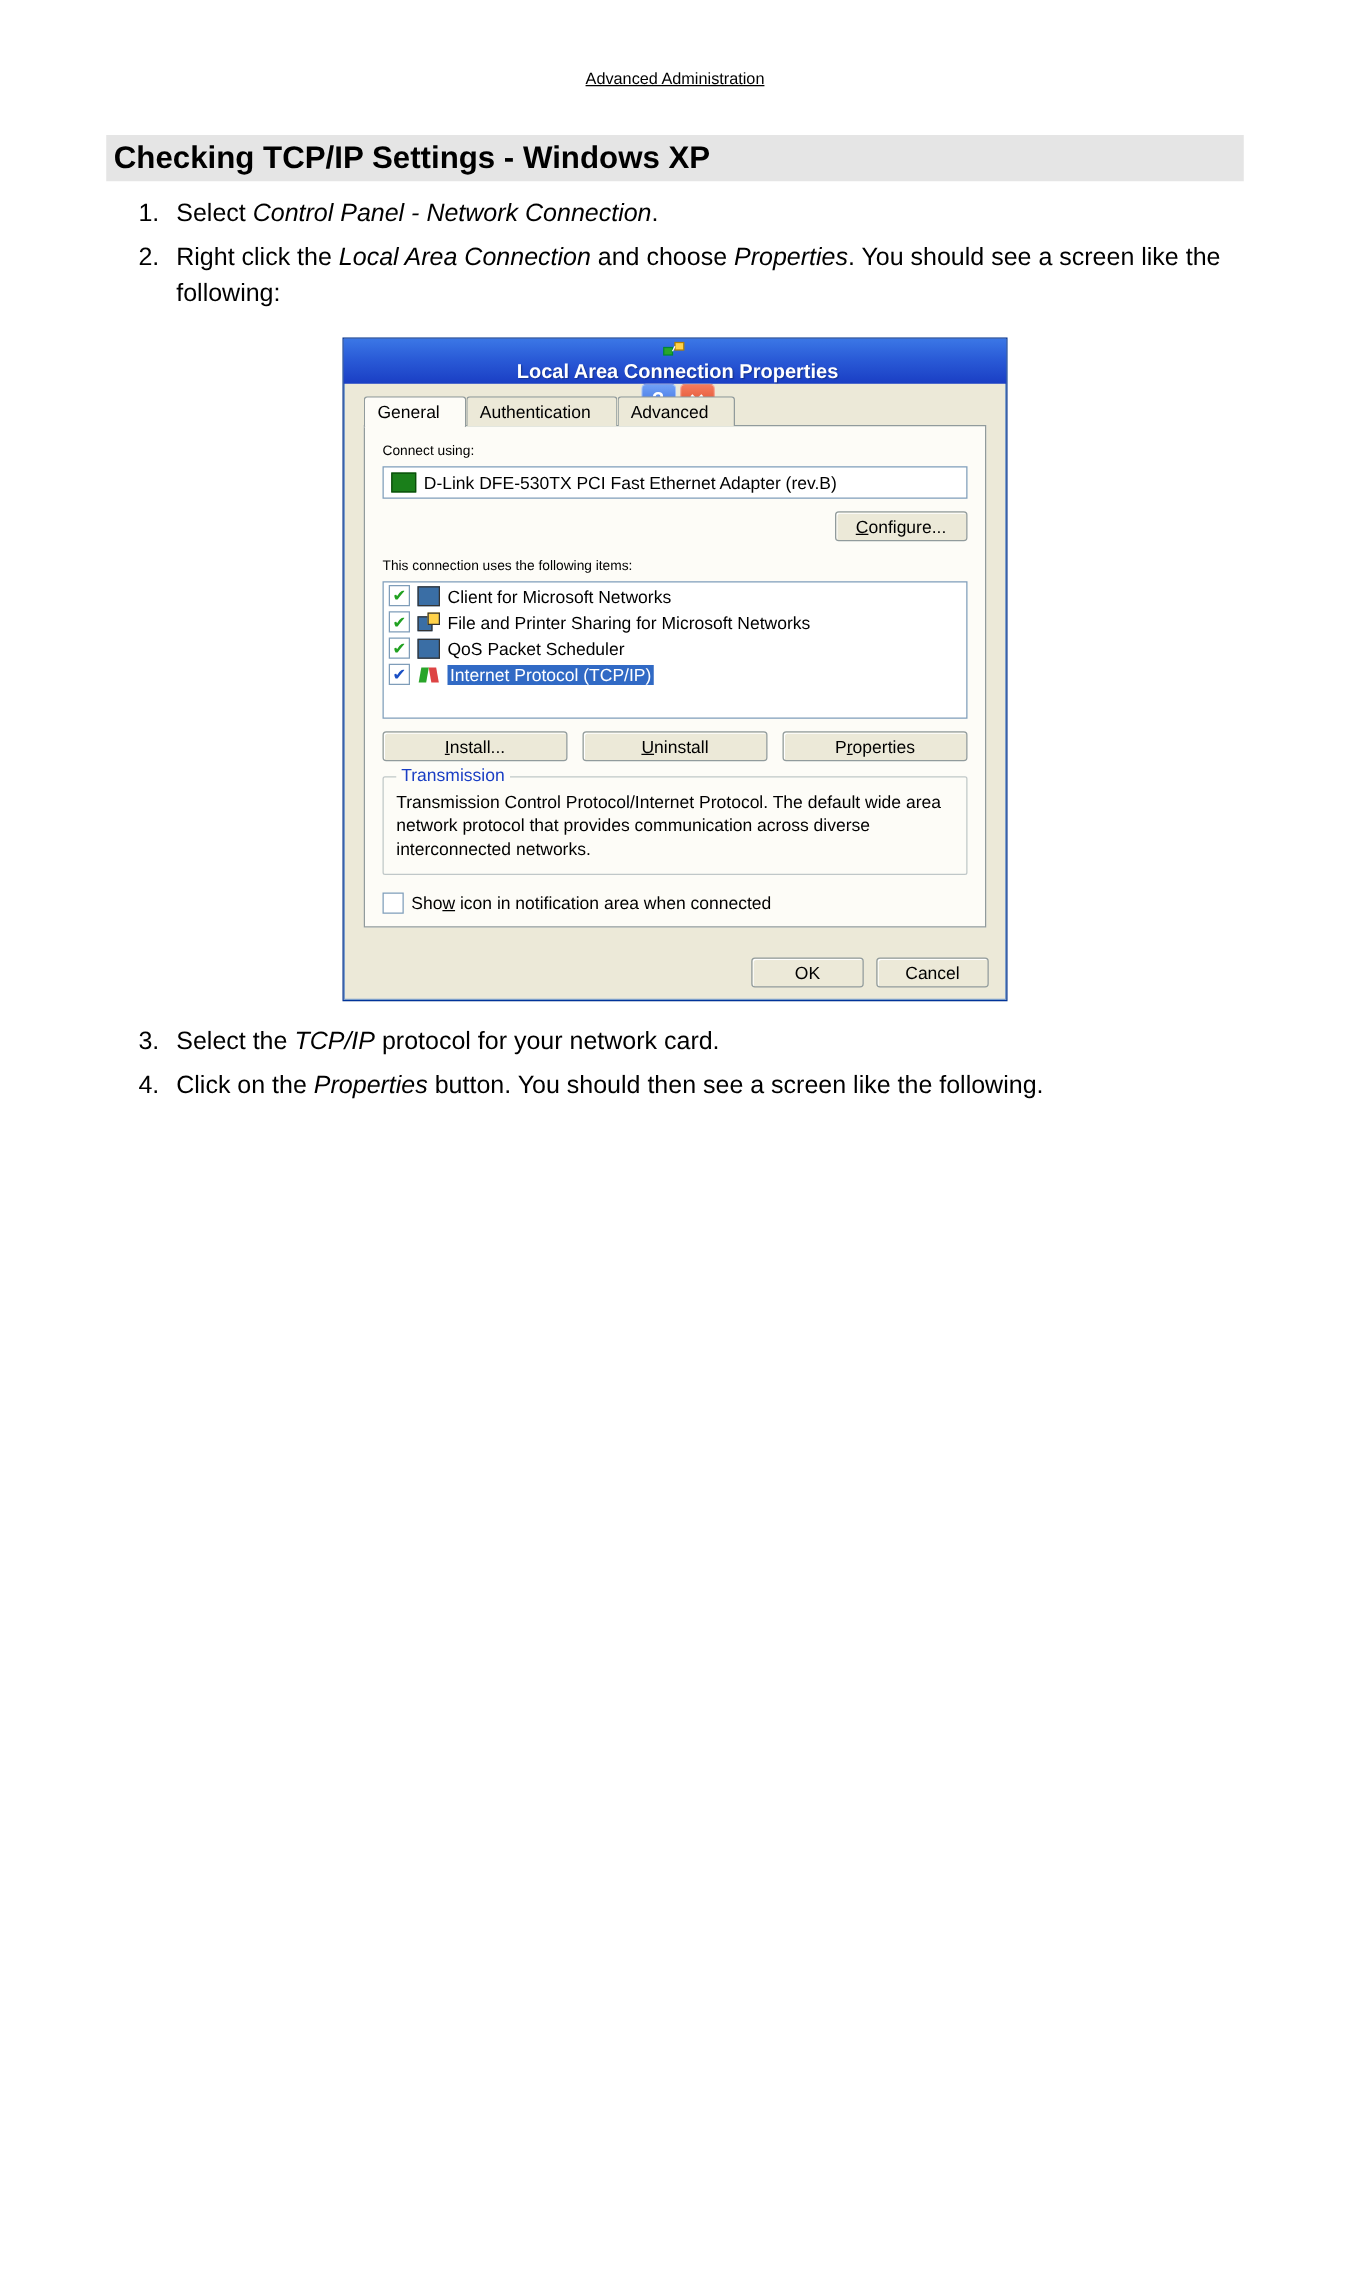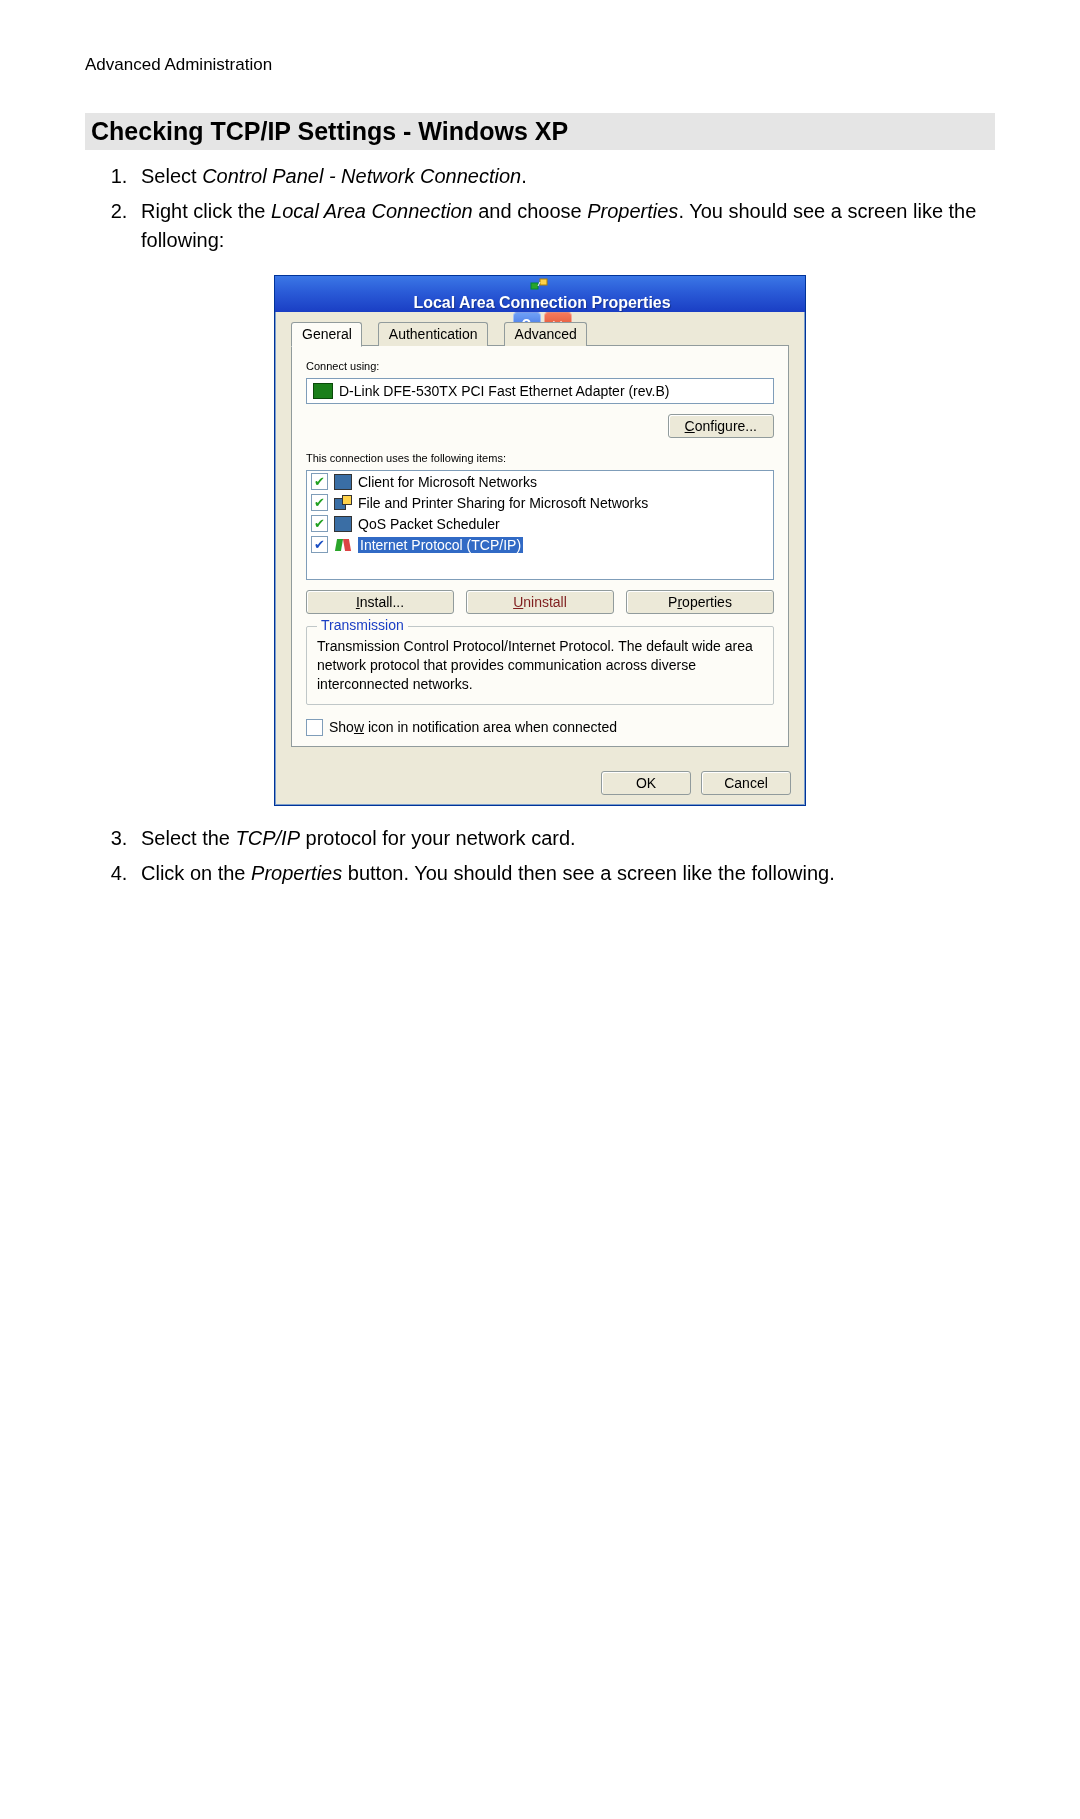--- a/index.html
+++ b/index.html
@@ -6,24 +6,25 @@
     margin: 0;
     padding: 0;
     font-family: Arial, Helvetica, sans-serif;
     background: #fff;
     width: 1080px;
   }
   .page {
     padding: 55px 85px 55px 85px;
   }
   .header-right {
-    text-align: left;
-    font-size: 17px;
+    text-align: center;
+    font-size: 13px;
     color: #000;
     margin-bottom: 38px;
+    text-decoration: underline;
   }
   .section-title {
     background: #e5e5e5;
     font-weight: bold;
     font-size: 25px;
     padding: 4px 6px;
     margin-bottom: 12px;
   }
   ol.steps {
     margin: 0;
@@ -82,22 +83,22 @@
     display:flex;
     margin-bottom:-1px;
     position: relative;
     z-index:2;
   }
   .xp-tab {
     background:#ece9d8;
     border:1px solid #919b9c;
     border-bottom:none;
     border-radius:3px 3px 0 0;
-    padding:3px 9px 4px 10px;
-    margin-right:16px;
+    padding:3px 20px 4px 10px;
+    margin-right:0px;
     font-size:14px;
     position:relative;
   }
   .xp-tab.active {
     background:#fdfcf7;
     z-index:3;
     border-bottom:1px solid #fdfcf7;
     margin-bottom:-1px;
   }
   .xp-tabpanel {
@@ -127,21 +128,21 @@
     background:#ece9d8;
     border:1px solid #919b9c;
     border-radius:3px;
     padding:3px 16px;
     font-size:14px;
     font-family:Tahoma,Arial,sans-serif;
     box-shadow: inset 1px 1px 0 #fff;
     min-width:90px;
     text-align:center;
   }
-  .xp-btn.disabled { color:#7f1d1d; }
+  .xp-btn.disabled { color:#000000; }
   .xp-listbox {
     border:1px solid #7f9db9;
     background:#fff;
     height:108px;
     overflow:hidden;
     margin-bottom:10px;
   }
   .xp-listitem {
     display:flex; align-items:center; gap:6px;
     padding:2px 4px; font-size:14px;

